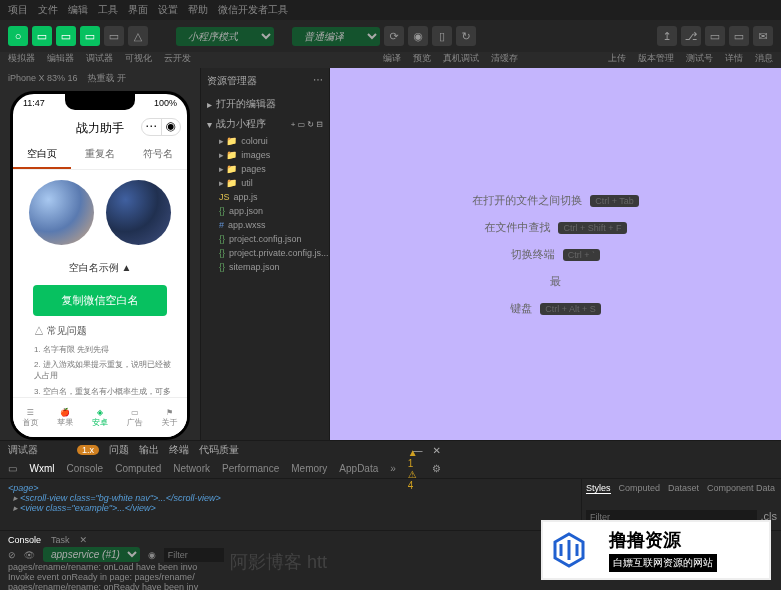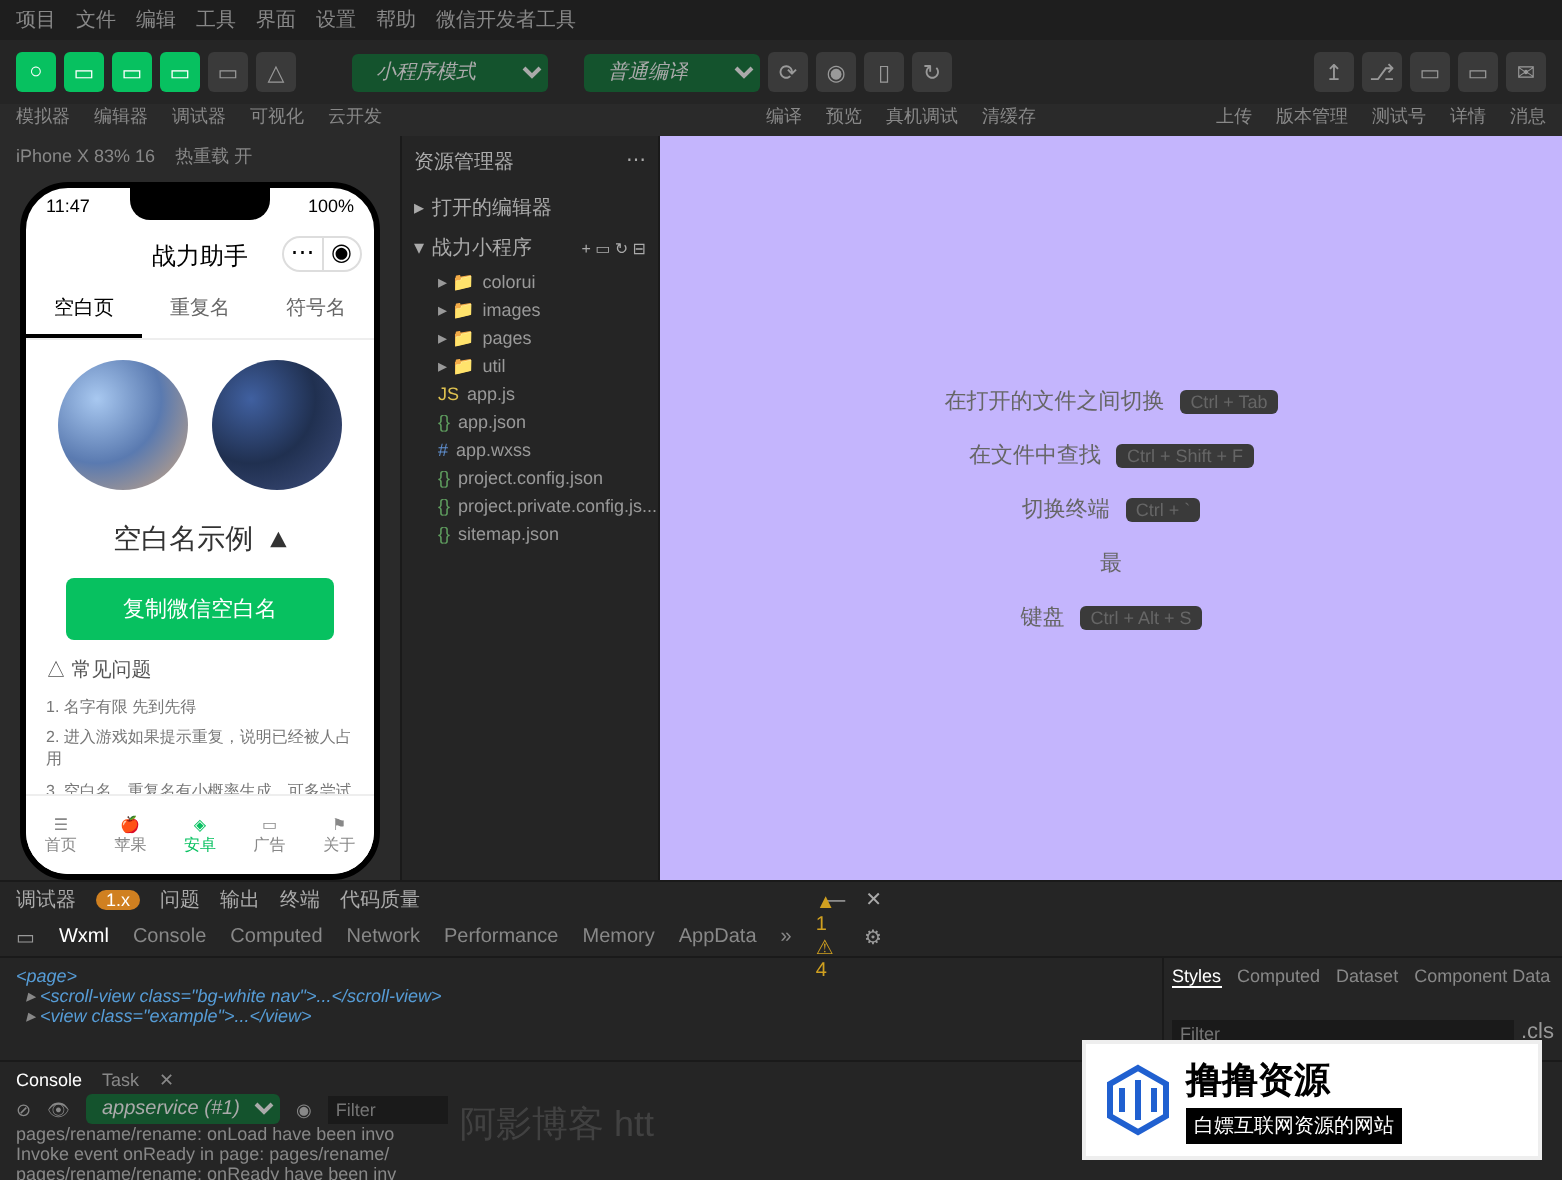--- a/index.html
+++ b/index.html
@@ -14,59 +14,59 @@
 .main{display:flex;height:372px;}
 .sim{width:200px;background:#2a2a2a;display:flex;flex-direction:column;align-items:center;}
 .sim-info{font-size:9px;color:#888;padding:4px 8px;width:100%;}
 .phone{width:180px;height:352px;background:#fff;border-radius:24px;border:3px solid #000;position:relative;overflow:hidden;margin-top:2px;}
 .notch{position:absolute;top:0;left:50%;transform:translateX(-50%);width:70px;height:16px;background:#000;border-radius:0 0 10px 10px;z-index:10;}
 .statusbar{height:22px;display:flex;justify-content:space-between;padding:4px 10px;font-size:9px;color:#000;}
 .apptitle{text-align:center;font-size:12px;color:#000;padding:4px;position:relative;}
 .capsule{position:absolute;right:6px;top:2px;width:40px;height:18px;border:1px solid #ddd;border-radius:10px;display:flex;}
 .tabs{display:flex;border-bottom:1px solid #eee;}
 .tab{flex:1;text-align:center;padding:6px;font-size:10px;color:#666;}
-.tab.active{color:#000;border-bottom:2px solid #000000;}
+.tab.active{color:#000;border-bottom:2px solid #c2410c;}
 .circles{display:flex;justify-content:space-around;padding:10px;}
 .circle{width:65px;height:65px;border-radius:50%;overflow:hidden;}
 .c1{background:radial-gradient(circle at 30% 30%,#a8c8f0,#5a7ab0,#d0a880);}
 .c2{background:radial-gradient(circle at 30% 30%,#4060a0,#203050,#405080);}
-.section-title{font-size:14px;color:#333;padding:6px 12px;font-family:Liberation Mono, monospace;}
+.section-title{font-size:10px;color:#333;padding:6px 12px;}
 .gbtn{background:#07c160;color:#fff;text-align:center;padding:8px;margin:4px 20px;border-radius:4px;font-size:11px;}
-.faq{padding:4px 10px;}
+.faq{padding:4px 10px;margin-left:11px;}
 .faq-title{font-size:10px;color:#555;margin-bottom:4px;}
 .faq-item{font-size:8px;color:#777;padding:2px 0;line-height:1.4;}
 .btmnav{position:absolute;bottom:0;left:0;right:0;height:40px;border-top:1px solid #eee;display:flex;background:#fff;}
 .navitem{flex:1;display:flex;flex-direction:column;align-items:center;justify-content:center;font-size:8px;color:#888;}
 .navitem.active{color:#07c160;}
 .explorer{width:130px;background:#252525;border-left:1px solid #1a1a1a;border-right:1px solid #1a1a1a;}
 .exp-head{padding:6px;font-size:10px;color:#aaa;display:flex;justify-content:space-between;}
 .exp-item{padding:3px 6px;font-size:10px;color:#aaa;display:flex;align-items:center;gap:4px;}
 .exp-sub{padding:2px 6px 2px 18px;font-size:9px;color:#999;display:flex;align-items:center;gap:4px;}
 .editor{flex:1;background:#c4b5fd;display:flex;flex-direction:column;align-items:center;justify-content:center;color:#666;font-size:11px;}
 .hint{margin:6px 0;}
 .kbd{background:#3a3a3a;padding:1px 5px;border-radius:3px;font-size:9px;margin-left:8px;}
 .devtools{height:150px;background:#252525;border-top:1px solid #1a1a1a;display:flex;flex-direction:column;}
 .dt-top{height:18px;display:flex;align-items:center;padding:0 340px 0 8px;gap:10px;font-size:10px;color:#aaa;}
-.badge{background:#d08020;color:#fff;border-radius:8px;padding:0 5px;font-size:9px;}
+.badge{background:#d08020;color:#fff;border-radius:8px;padding:0 5px;font-size:9px;margin-left:29px;}
 .dt-tabs{height:20px;display:flex;align-items:center;gap:12px;padding:0 340px 0 8px;font-size:10px;border-bottom:1px solid #1a1a1a;}
 .dt-tab{color:#888;}
 .dt-tab.active{color:#fff;}
 .dt-body{display:flex;flex:1;}
 .dt-code{flex:1;padding:4px 8px;font-family:monospace;font-size:9px;color:#888;font-style:italic;}
 .dt-code .tag{color:#569cd6;}
 .dt-side{width:200px;border-left:1px solid #1a1a1a;padding:4px;}
 .dt-side-tabs{display:flex;gap:8px;font-size:9px;margin-bottom:16px;}
 .dt-side-tab{color:#888;}
 .dt-side-tab.active{color:#fff;border-bottom:1px solid #fff;}
 .filter{background:#1a1a1a;border:none;padding:2px 4px;color:#888;font-size:9px;width:100%;}
 .console{height:60px;border-top:1px solid #1a1a1a;padding:4px 8px;font-size:9px;color:#888;}
 .console-tabs{display:flex;gap:10px;margin-bottom:2px;}
 .watermark{position:absolute;right:10px;bottom:10px;width:230px;height:60px;background:#fff;display:flex;align-items:center;padding:6px;border:2px solid #eee;}
 .wm-logo{width:40px;height:40px;color:#2060d0;font-size:28px;display:flex;align-items:center;}
-.wm-text{display:flex;flex-direction:column;margin-left:4px;}
+.wm-text{display:flex;flex-direction:column;margin-left:20px;}
 .wm-main{font-size:18px;font-weight:bold;color:#000;}
 .wm-sub{font-size:10px;background:#000;color:#fff;padding:2px 4px;margin-top:2px;}
 .bg-wm{position:absolute;bottom:16px;left:230px;font-size:18px;color:#555;opacity:0.6;}
 </style>
 </head>
 <body>
 
 <div class="topbar">
   <span>项目</span>
   <span>文件</span>

